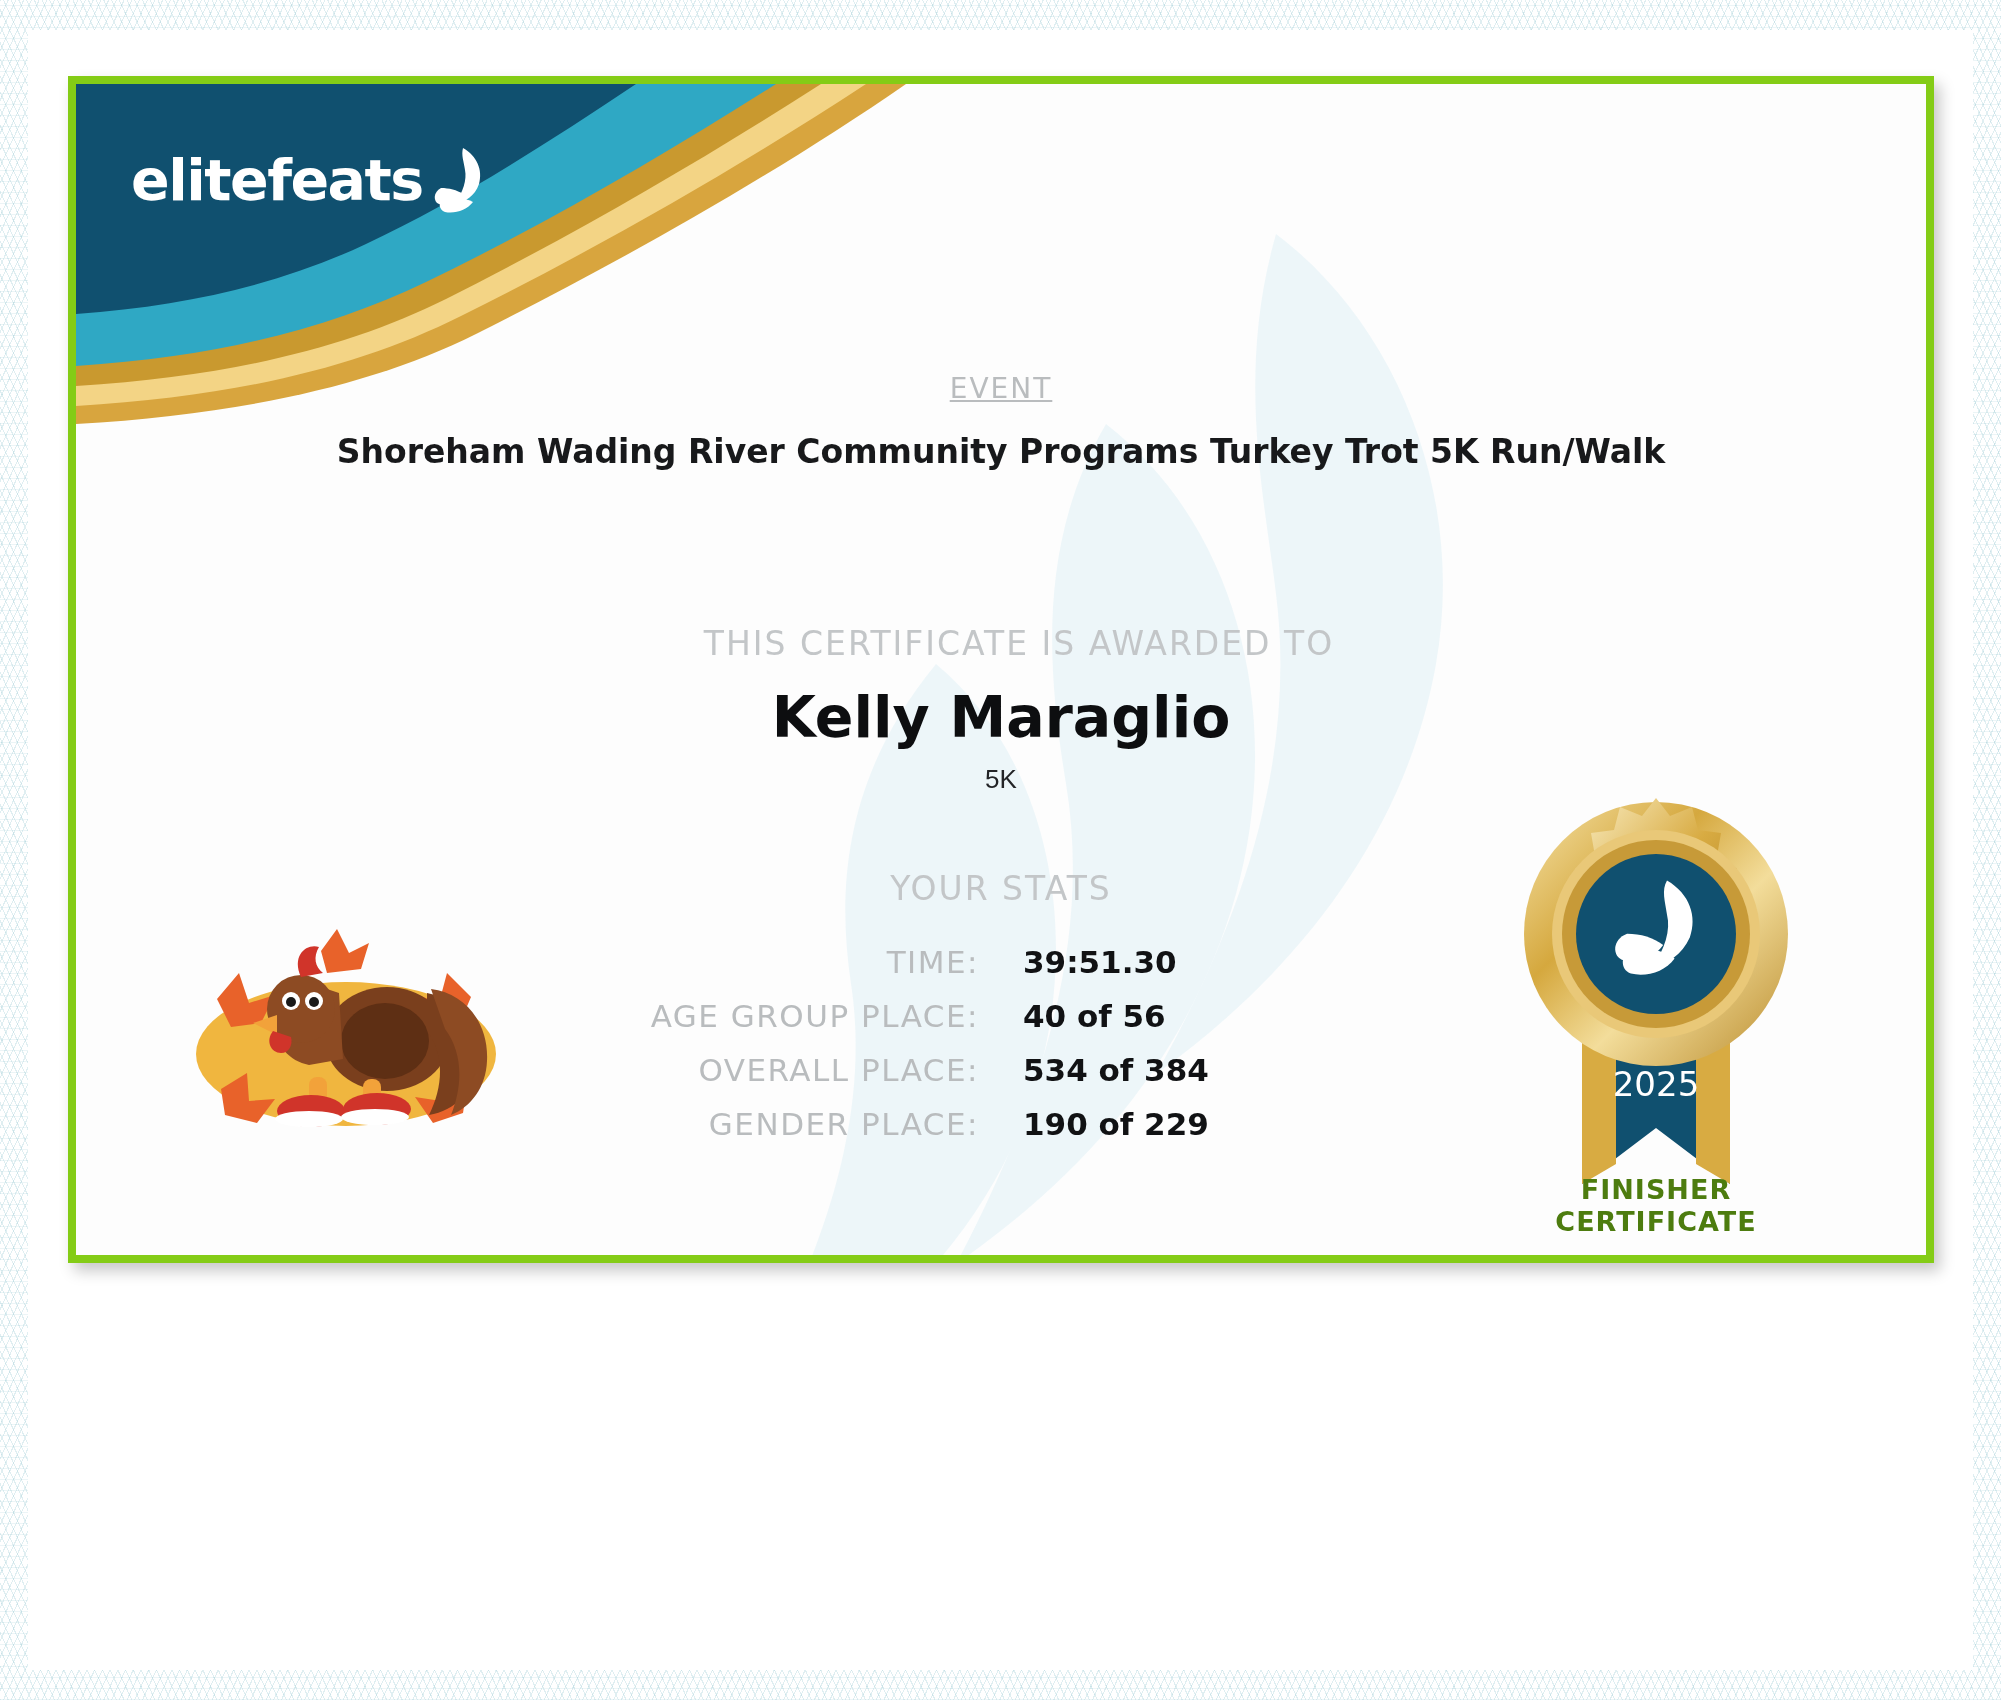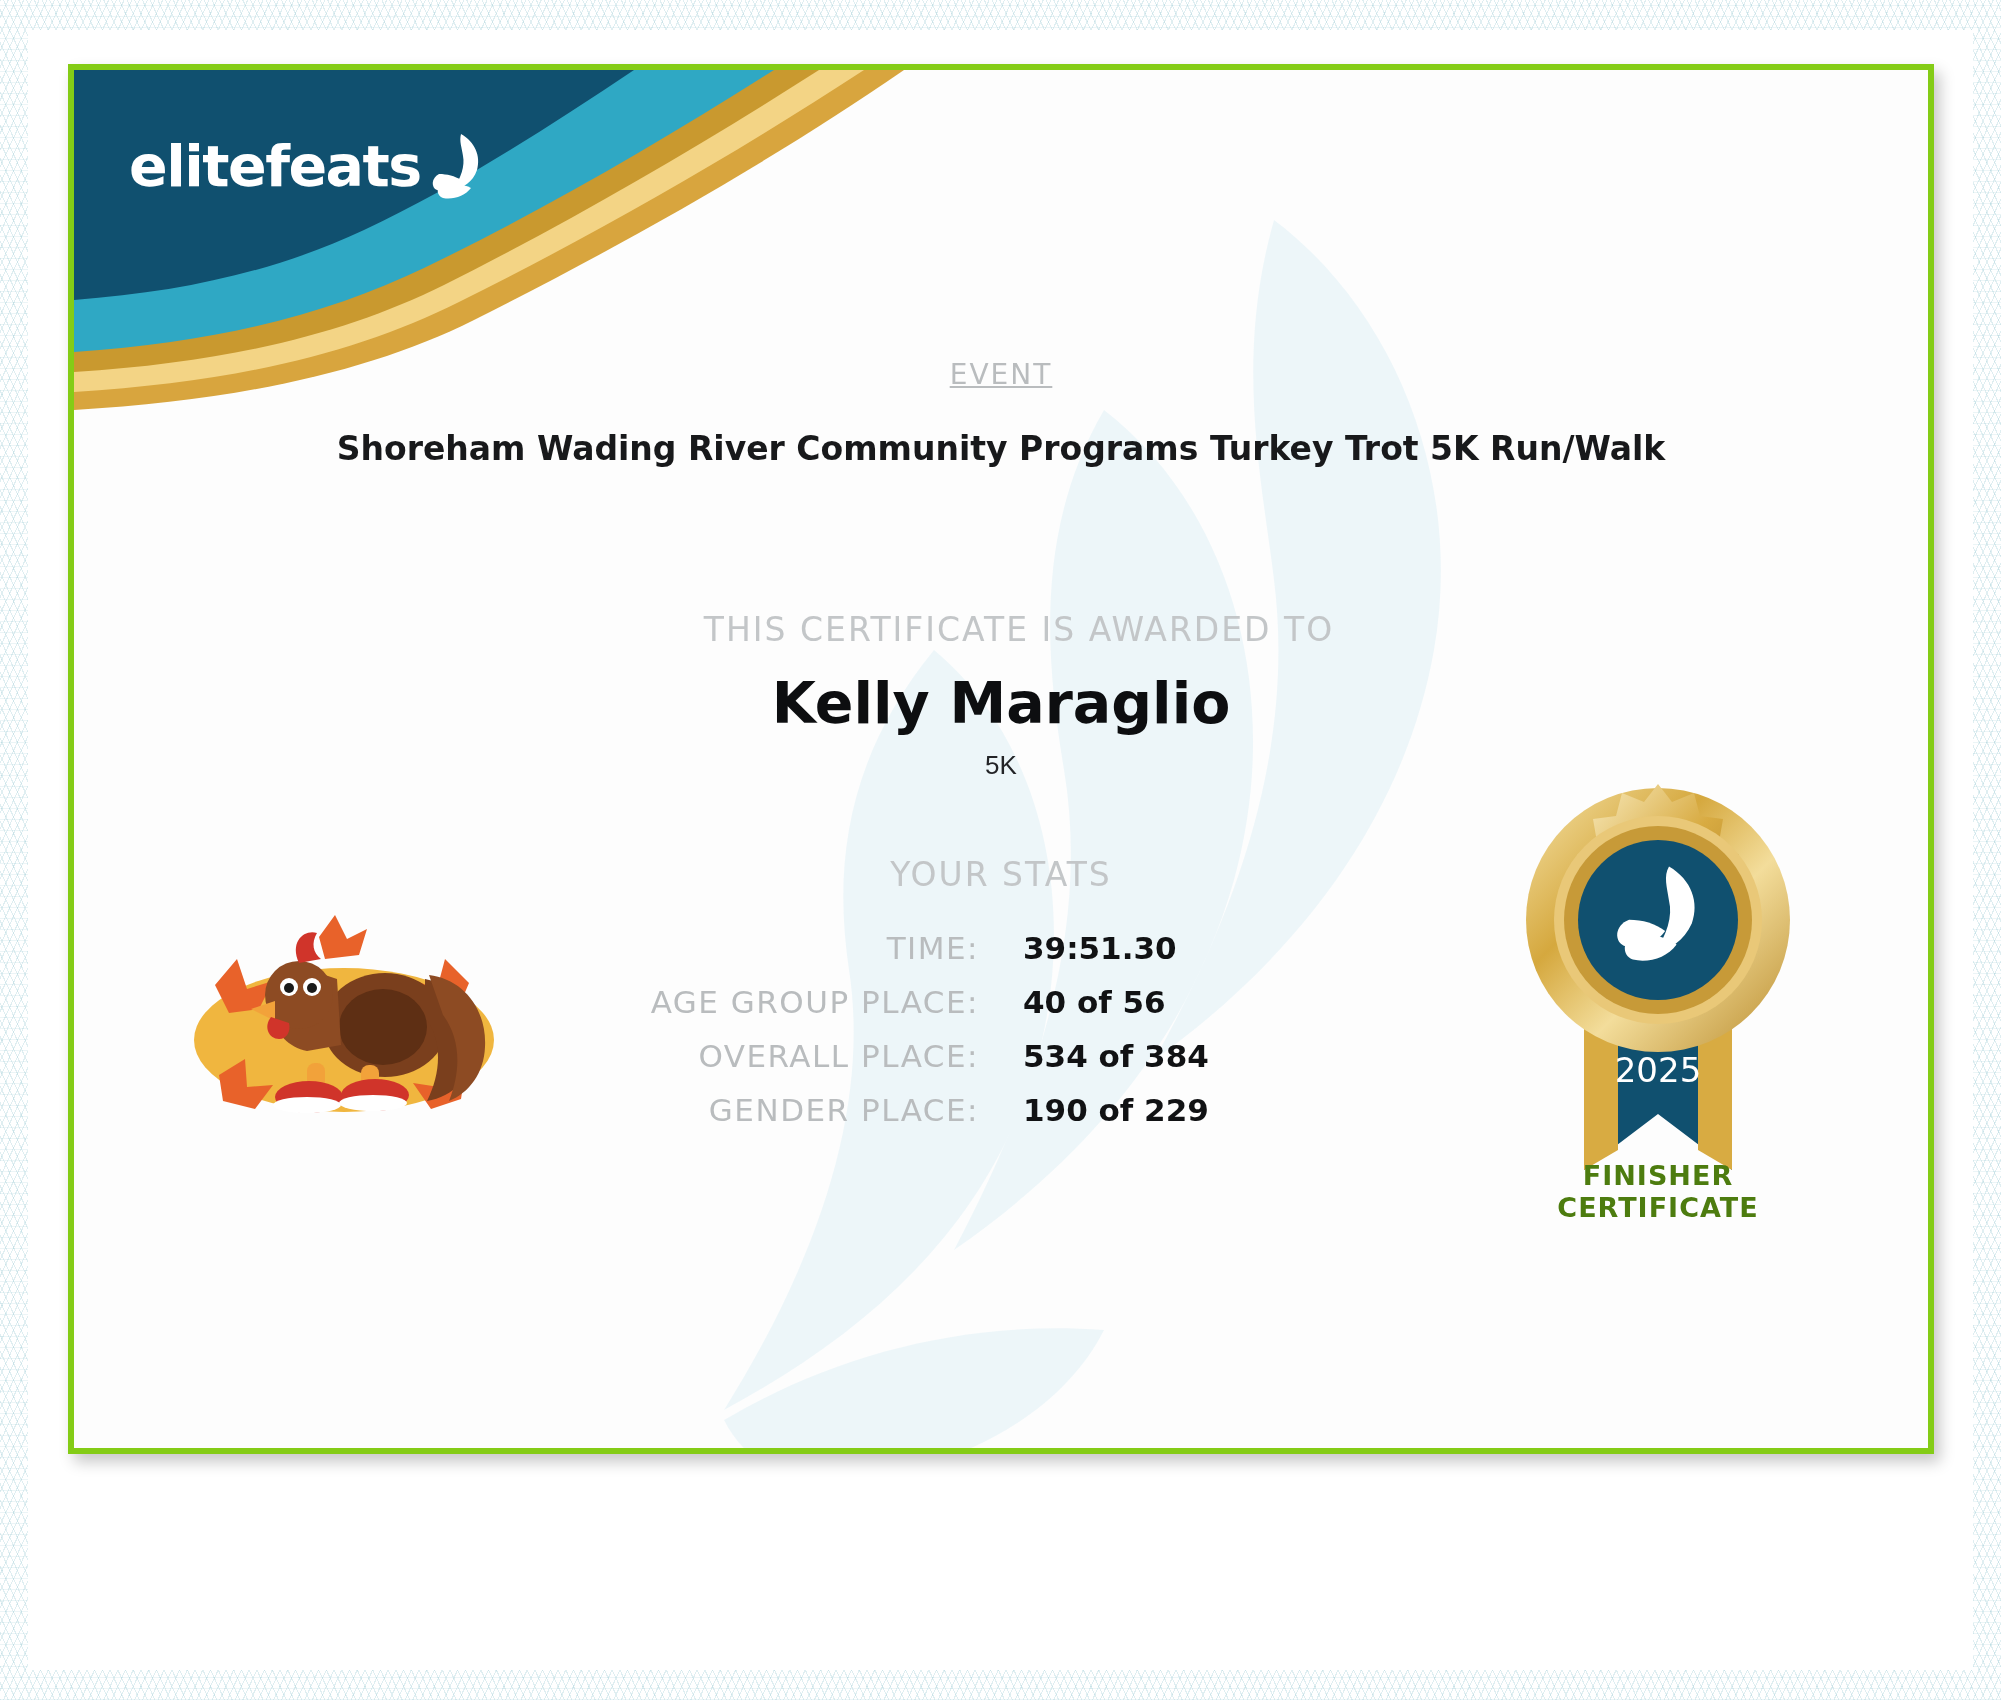--- a/index.html
+++ b/index.html
@@ -36,24 +36,24 @@
     left: 28px; top: 30px;
     width: 1945px;
     height: 1640px;
     background: #ffffff;
   }
 
   
   .frame {
     position: absolute;
     left: 68px;
-    top: 64px;
+    top: 76px;
     width: 1866px;
-    height: 1390px;
-    border: 6px solid #84cc16;
+    height: 1187px;
+    border: 8px solid #84cc16;
     background: #ffffff;
     box-sizing: border-box;
     box-shadow: 6px 8px 14px rgba(0,0,0,0.22);
     overflow: hidden;
   }
   .inner {
     position: absolute;
     left: 0; top: 0;
     right: 0; bottom: 0;
     background: #fdfdfd;
@@ -112,21 +112,20 @@
   }
   .event-name {
     position: absolute;
     top: 348px;
     left: 0; right: 0;
     text-align: center;
     font-size: 33px;
     font-weight: bold;
     color: #18191b;
     font-family: "DejaVu Sans", sans-serif;
-    margin-top: 11px;
   }
   .awarded-label {
     position: absolute;
     top: 540px;
     left: 0; right: 0;
     font-size: 33px;
     color: #c3c6c8;
     padding-left: 36px;
   }
   .recipient {

